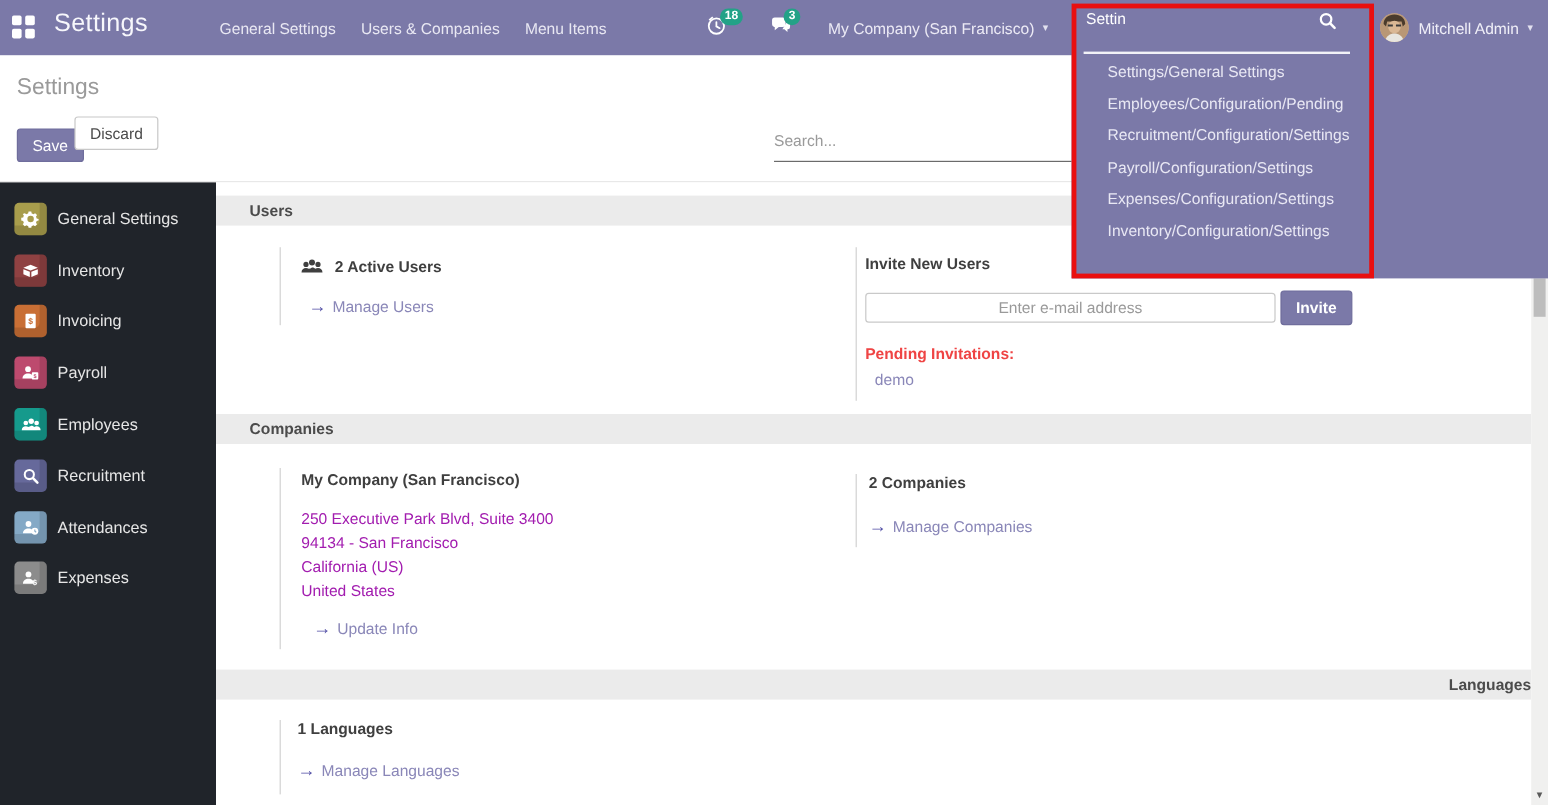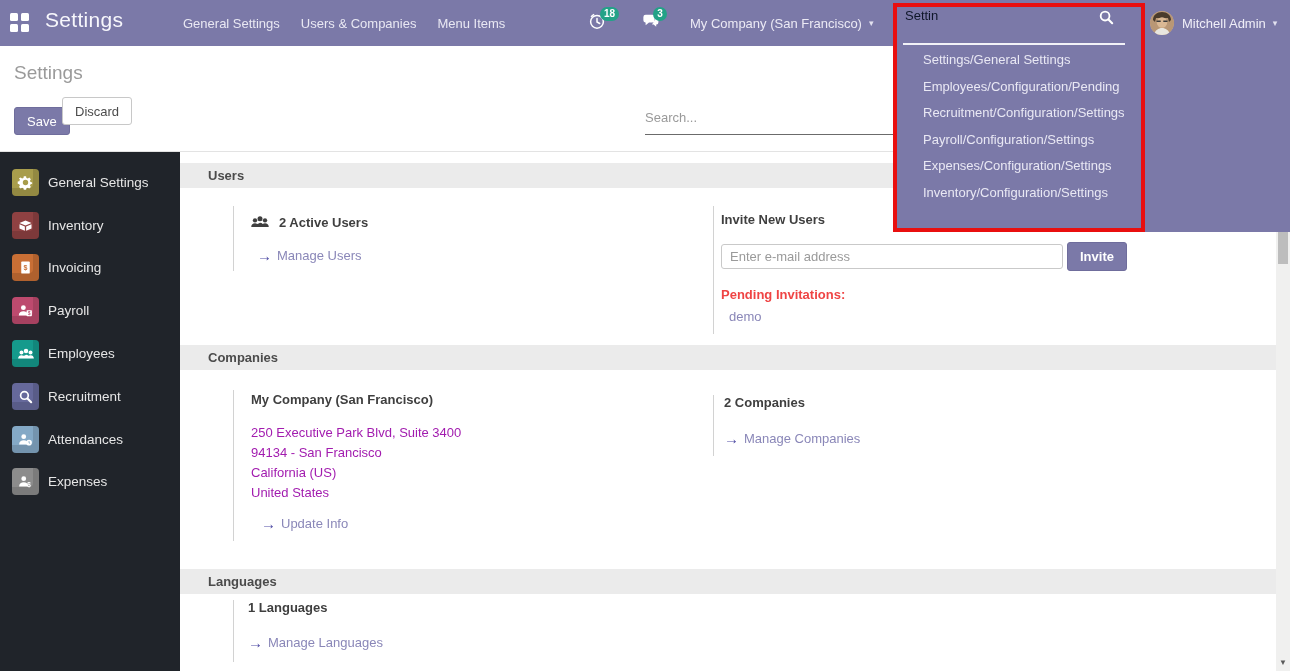--- a/index.html
+++ b/index.html
@@ -24,21 +24,21 @@
   .badge { position:absolute; left:12px; top:-2px; background:#23a287; color:#fff;
            font-size:10px; line-height:14px; min-width:14px; padding:0 4px;
            border-radius:8px; text-align:center; font-weight:bold; }
   .company-switch { position:absolute; left:690px; top:0; height:46px; display:flex;
                     align-items:center; color:#eceaf5; cursor:pointer; }
   .caret { font-size:9px; margin-left:7px; color:#e2e1ef; }
 
   
   .search-panel { position:absolute; left:893px; top:0; width:397px; height:232px;
                   background:#7b79a8; z-index:3; }
-  .search-query { position:absolute; left:12px; top:8px; color:#0f172a; font-size:13px;
+  .search-query { position:absolute; left:12px; top:8px; color:#ffffff; font-size:13px;
                   background:transparent; border:none; outline:none; width:200px; }
   .search-underline { position:absolute; left:10px; top:43px; width:222px; height:2px;
                       background:#f2f2f7; }
   .search-mag { position:absolute; left:205px; top:9px; }
   .search-results { position:absolute; left:0; top:47px; width:260px; }
   .search-result { height:26.5px; line-height:26.5px; padding-left:30px; color:#e9e8f4;
                    font-size:13px; white-space:nowrap; cursor:pointer; }
 
   
   .user-menu { position:absolute; left:1150px; top:0; height:46px; display:flex;
@@ -74,38 +74,38 @@
   .sb-icon { width:27px; height:27px; border-radius:4px; display:flex; align-items:center;
              justify-content:center; flex:none; box-shadow:inset -6px -8px rgba(0,0,0,.12); }
   .sb-label { color:#e6e6e6; font-size:13.5px; margin-left:9px; white-space:nowrap; }
 
   
   .content { position:absolute; left:180px; top:152px; width:1096px; height:519px;
              background:#fff; z-index:1; }
   .band { position:absolute; left:0; width:1096px; height:25px; background:#ebebeb;
           line-height:25px; padding-left:28px; font-weight:bold; color:#4b4b4b;
           font-size:13px; }
-  .band-users { top:11px; } .band-companies { top:193px; } .band-languages { top:417px; }
+  .band-users { top:11px; } .band-companies { top:193px; } .band-languages { top:406px;text-align:right; }
   .blk { position:absolute; border-left:1px solid #d2d2d2; }
   .users-left { left:53px; top:54px; padding:6px 0 8px 15px; width:420px; }
   .users-right { left:533px; top:54px; padding:6px 0 10px 7px; width:440px; }
   .companies-left { left:53px; top:238px; padding:2px 0 10px 17px; width:420px; }
   .companies-right { left:533px; top:243px; padding:0 0 10px 10px; width:420px; }
   .languages-block { left:53px; top:448px; padding:0 0 12px 14px; width:420px; }
   .bold-line { font-weight:bold; color:#3f3f3f; font-size:13px; }
   .icon-line { display:flex; align-items:center; gap:8px; }
   .link-line { margin-top:16px; display:flex; align-items:center; cursor:pointer; }
   .link-arrow { color:#504da5; font-weight:bold; font-size:15px; line-height:13px;
                 margin-right:5px; }
   .link-text { color:#8a87b8; font-size:13px; }
   .addr { margin-top:16px; color:#a21caf; line-height:20px; font-size:13px; }
   .invite-row { margin-top:15px; display:flex; align-items:center; }
   .email-input { width:342px; height:25px; border:1px solid #c9c9c9; border-radius:3px;
                  padding:0 8px; font-size:13px; color:#555; outline:none;
-                 font-family:inherit; }
+                 font-family:inherit;text-align:center; }
   .email-input::placeholder { color:#9a9a9a; }
   .btn-invite { height:29px; margin-left:4px; padding:0 12px; background:#7b79a8;
                 color:#fff; font-weight:bold; font-size:13px; border:1px solid #6f6d9c;
                 border-radius:3px; cursor:pointer; font-family:inherit; }
   .pending-label { margin-top:16px; font-weight:bold; color:#ef4444; }
   .pending-user { margin-top:7px; padding-left:8px; color:#8a87b8; cursor:pointer; }
 
   
   .scrollbar { position:absolute; left:1276px; top:152px; width:14px; height:519px;
                background:#f0f0ef; z-index:2; }

